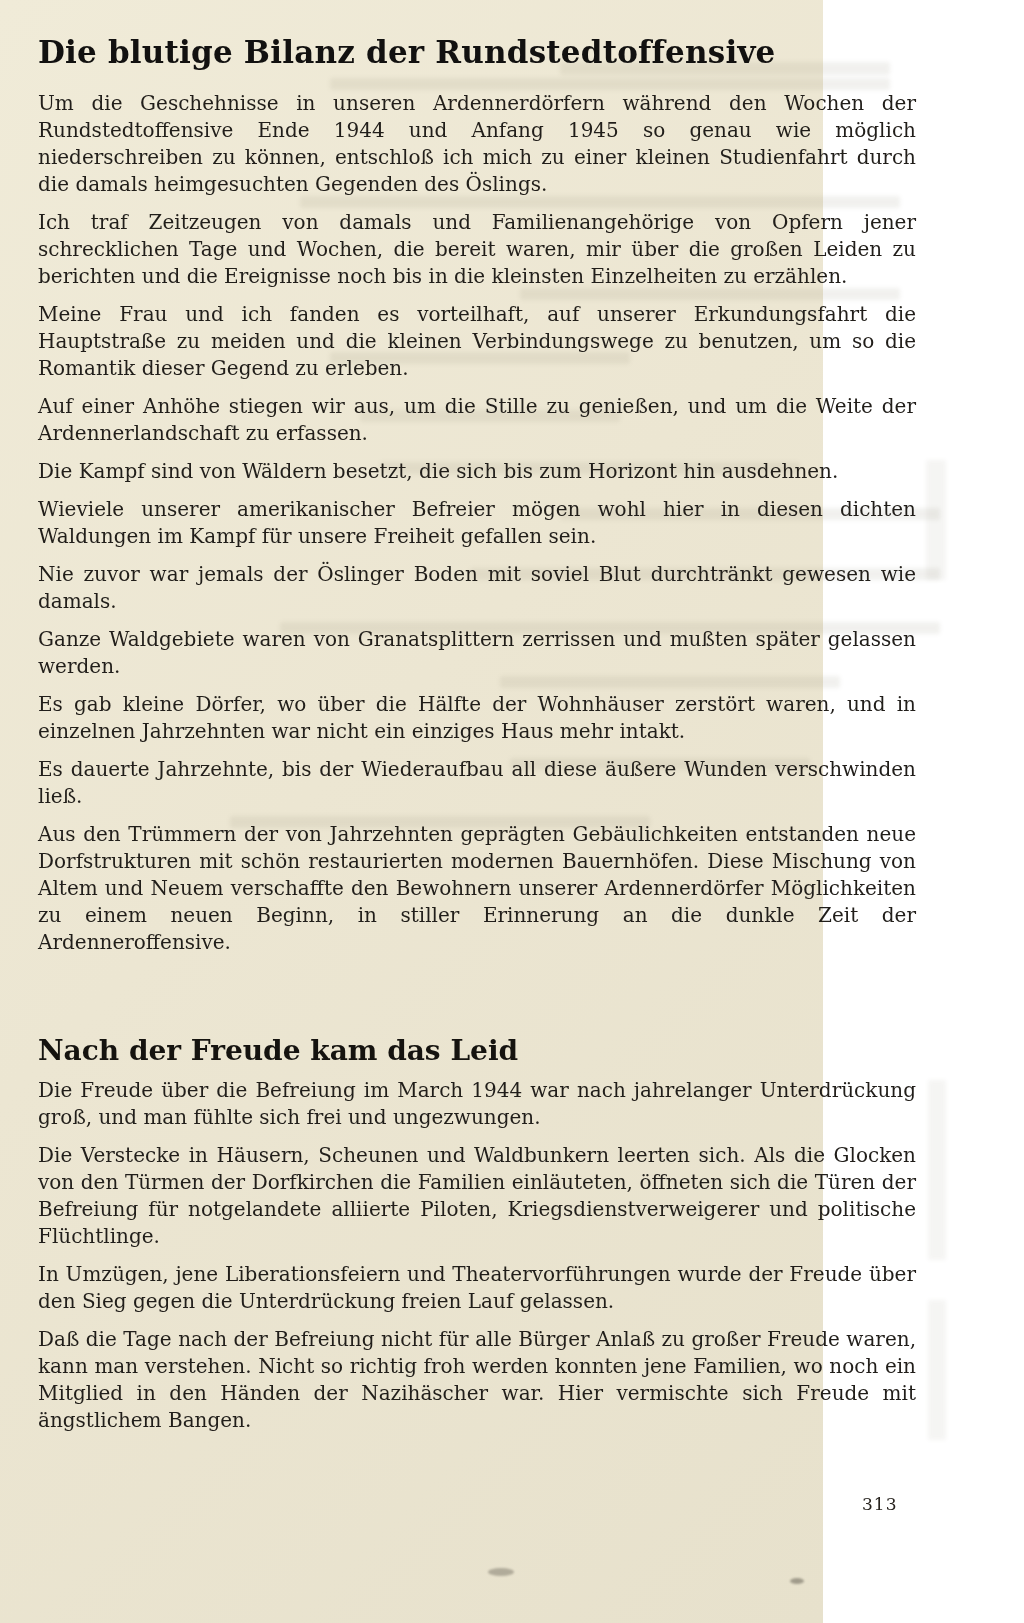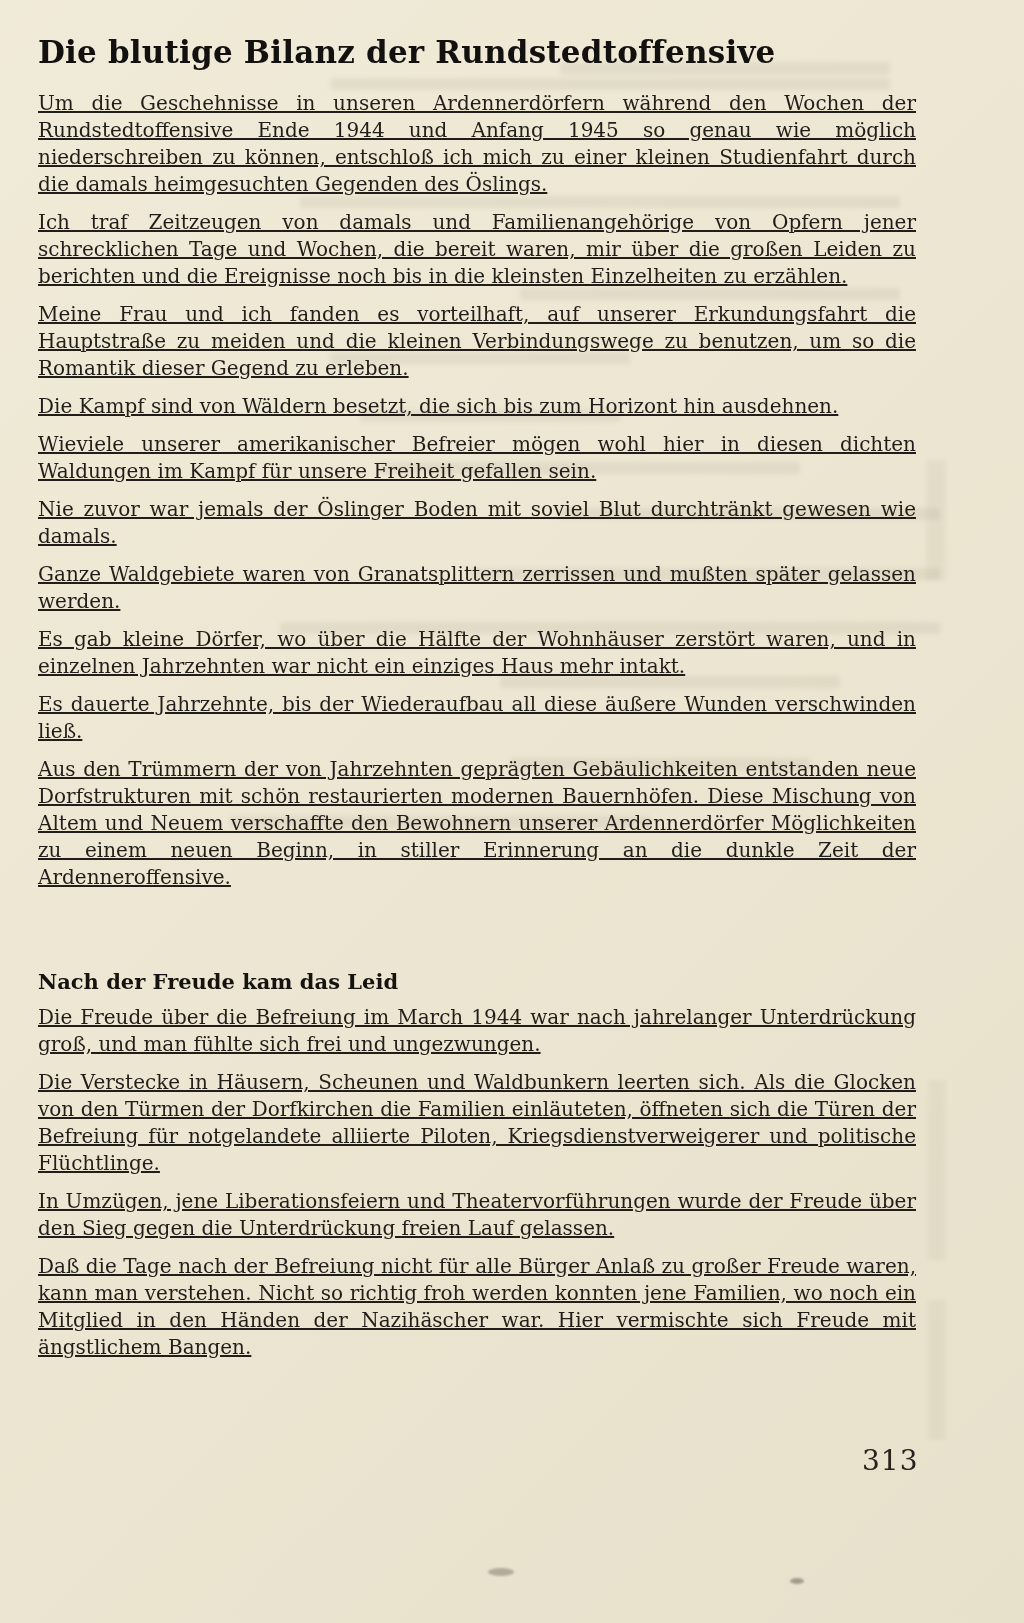--- a/index.html
+++ b/index.html
@@ -7,21 +7,21 @@
     padding: 0;
   }
   body {
     width: 1024px;
     height: 1623px;
     overflow: hidden;
     font-family: "DejaVu Serif", "Liberation Serif", serif;
   }
   .scan-page {
     position: relative;
-    width: 1024px;
+    width: 823px;
     height: 1623px;
     background: linear-gradient(135deg, #f0ebd8 0%, #ece6d2 45%, #e7e1cc 100%);
     color: #201d19;
   }
   .content {
     position: absolute;
     left: 38px;
     top: 34px;
     width: 878px;
   }
@@ -33,37 +33,36 @@
     color: #121110;
   }
   .section {
     margin: 0;
   }
   .section + .section {
     margin-top: 78px;
   }
   .section-heading {
     margin: 0 0 10px 0;
-    font-size: 21px;
+    font-size: 28px;
     font-weight: bold;
     color: #15130f;
   }
   .para {
     margin: 0 0 11px 0;
     font-size: 20px;
     line-height: 27px;
     text-align: justify;
     color: #211e1a;
-    text-decoration: underline;
   }
   .page-number {
     position: absolute;
     left: 862px;
-    top: 1444px;
-    font-size: 28px;
+    top: 1494px;
+    font-size: 17px;
     letter-spacing: 1px;
     color: #26221d;
   }
   
   .ghost {
     position: absolute;
     background: #7e7a62;
     opacity: 0.10;
     filter: blur(2px);
     border-radius: 2px;
@@ -103,20 +102,21 @@
   <div class="smudge" style="left:790px; top:1578px; width:14px; height:6px; opacity:0.45;"></div>
 
   <div class="content">
 
     <h1 class="doc-title">Die blutige Bilanz der Rundstedtoffensive</h1>
 
     <div class="section">
       <p class="para">Um die Geschehnisse in unseren Ardennerdörfern während den Wochen der Rundstedtoffensive Ende 1944 und Anfang 1945 so genau wie möglich niederschreiben zu können, entschloß ich mich zu einer kleinen Studienfahrt durch die damals heimgesuchten Gegenden des Öslings.</p>
       <p class="para">Ich traf Zeitzeugen von damals und Familienangehörige von Opfern jener schrecklichen Tage und Wochen, die bereit waren, mir über die großen Leiden zu berichten und die Ereignisse noch bis in die kleinsten Einzelheiten zu erzählen.</p>
       <p class="para">Meine Frau und ich fanden es vorteilhaft, auf unserer Erkundungsfahrt die Hauptstraße zu meiden und die kleinen Verbindungswege zu benutzen, um so die Romantik dieser Gegend zu erleben.</p>
+      <p class="para">Auf einer Anhöhe stiegen wir aus, um die Stille zu genießen, und um die Weite der Ardennerlandschaft zu erfassen.</p>
       <p class="para">Die Kampf sind von Wäldern besetzt, die sich bis zum Horizont hin ausdehnen.</p>
       <p class="para">Wieviele unserer amerikanischer Befreier mögen wohl hier in diesen dichten Waldungen im Kampf für unsere Freiheit gefallen sein.</p>
       <p class="para">Nie zuvor war jemals der Öslinger Boden mit soviel Blut durchtränkt gewesen wie damals.</p>
       <p class="para">Ganze Waldgebiete waren von Granatsplittern zerrissen und mußten später gelassen werden.</p>
       <p class="para">Es gab kleine Dörfer, wo über die Hälfte der Wohnhäuser zerstört waren, und in einzelnen Jahrzehnten war nicht ein einziges Haus mehr intakt.</p>
       <p class="para">Es dauerte Jahrzehnte, bis der Wiederaufbau all diese äußere Wunden verschwinden ließ.</p>
       <p class="para">Aus den Trümmern der von Jahrzehnten geprägten Gebäulichkeiten entstanden neue Dorfstrukturen mit schön restaurierten modernen Bauernhöfen. Diese Mischung von Altem und Neuem verschaffte den Bewohnern unserer Ardennerdörfer Möglichkeiten zu einem neuen Beginn, in stiller Erinnerung an die dunkle Zeit der Ardenneroffensive.</p>
     </div>
 
     <div class="section">

